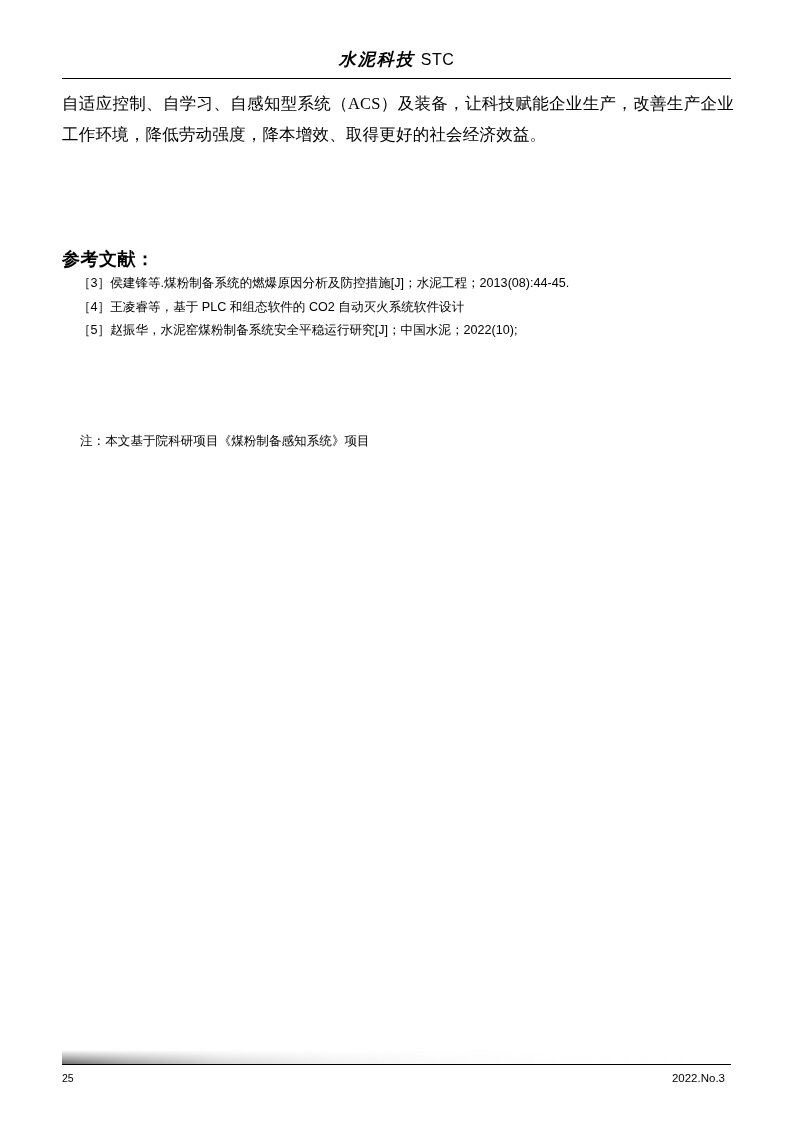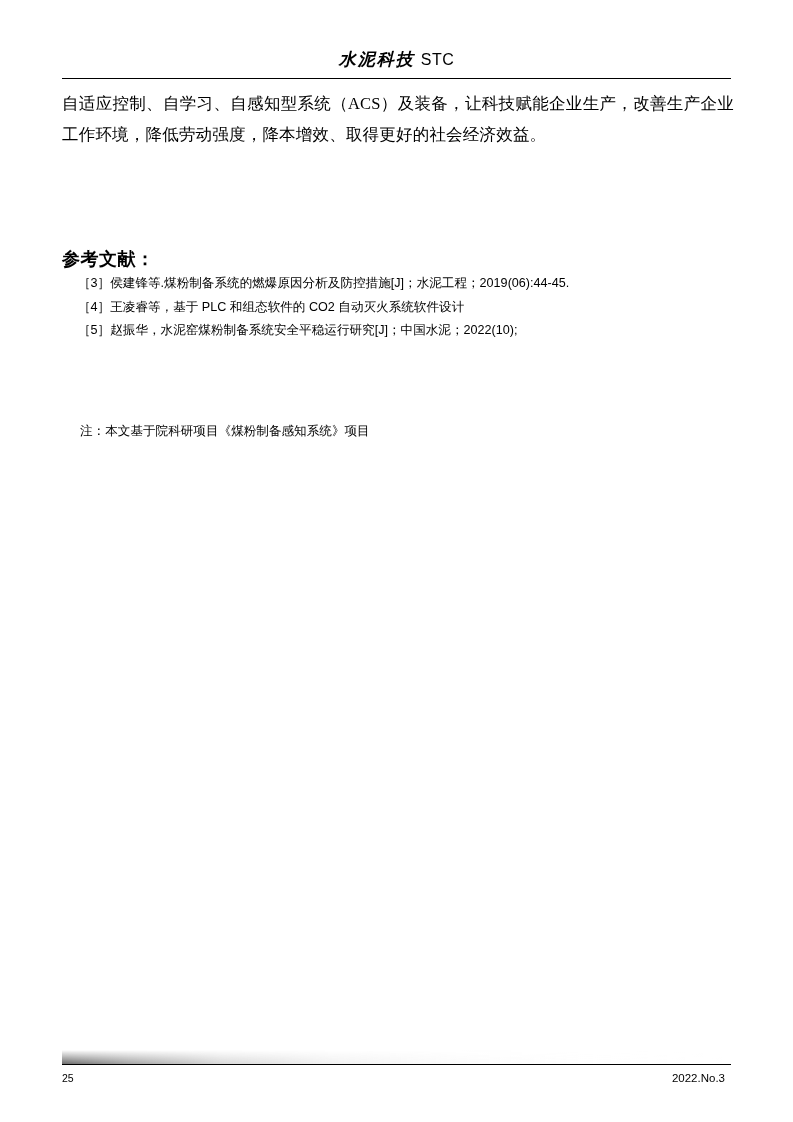--- a/index.html
+++ b/index.html
@@ -86,21 +86,21 @@
     line-height: 22.5px;
   }
   .ref-item {
     padding-left: 18px;
     text-indent: -2px;
     margin-bottom: 1px;
     word-break: break-all;
   }
   .note {
     position: absolute;
-    top: 420px;
+    top: 430px;
     left: 80px;
     width: 650px;
     font-family: "Liberation Sans", "DejaVu Sans", sans-serif;
     font-size: 12.6px;
     line-height: 22px;
   }
   
   .footer-rule {
     position: absolute;
     bottom: 57px;
@@ -153,21 +153,21 @@
       <span class="cn">水泥科技</span><span class="en">STC</span>
     </div>
   </div>
   <div class="header-rule"></div>
 
   <div class="body-para">自适应控制、自学习、自感知型系统（ACS）及装备，让科技赋能企业生产，改善生产企业工作环境，降低劳动强度，降本增效、取得更好的社会经济效益。</div>
 
   <div class="refs-heading">参考文献：</div>
 
   <div class="refs-list">
-    <div class="ref-item">［3］侯建锋等.煤粉制备系统的燃爆原因分析及防控措施[J]；水泥工程；2019(06):44-45.</div>
+    <div class="ref-item">［3］侯建锋等.煤粉制备系统的燃爆原因分析及防控措施[J]；水泥工程；2013(08):44-45.</div>
     <div class="ref-item">［4］王凌睿等，基于 PLC 和组态软件的 CO2 自动灭火系统软件设计</div>
     <div class="ref-item">［5］赵振华，水泥窑煤粉制备系统安全平稳运行研究[J]；中国水泥；2022(10);</div>
   </div>
 
   <div class="note">注：本文基于院科研项目《煤粉制备感知系统》项目</div>
 
   <div class="footer-smudge"></div>
   <div class="footer-rule"></div>
   <div class="footer-page">25</div>
   <div class="footer-issue">2022.No.3</div>

